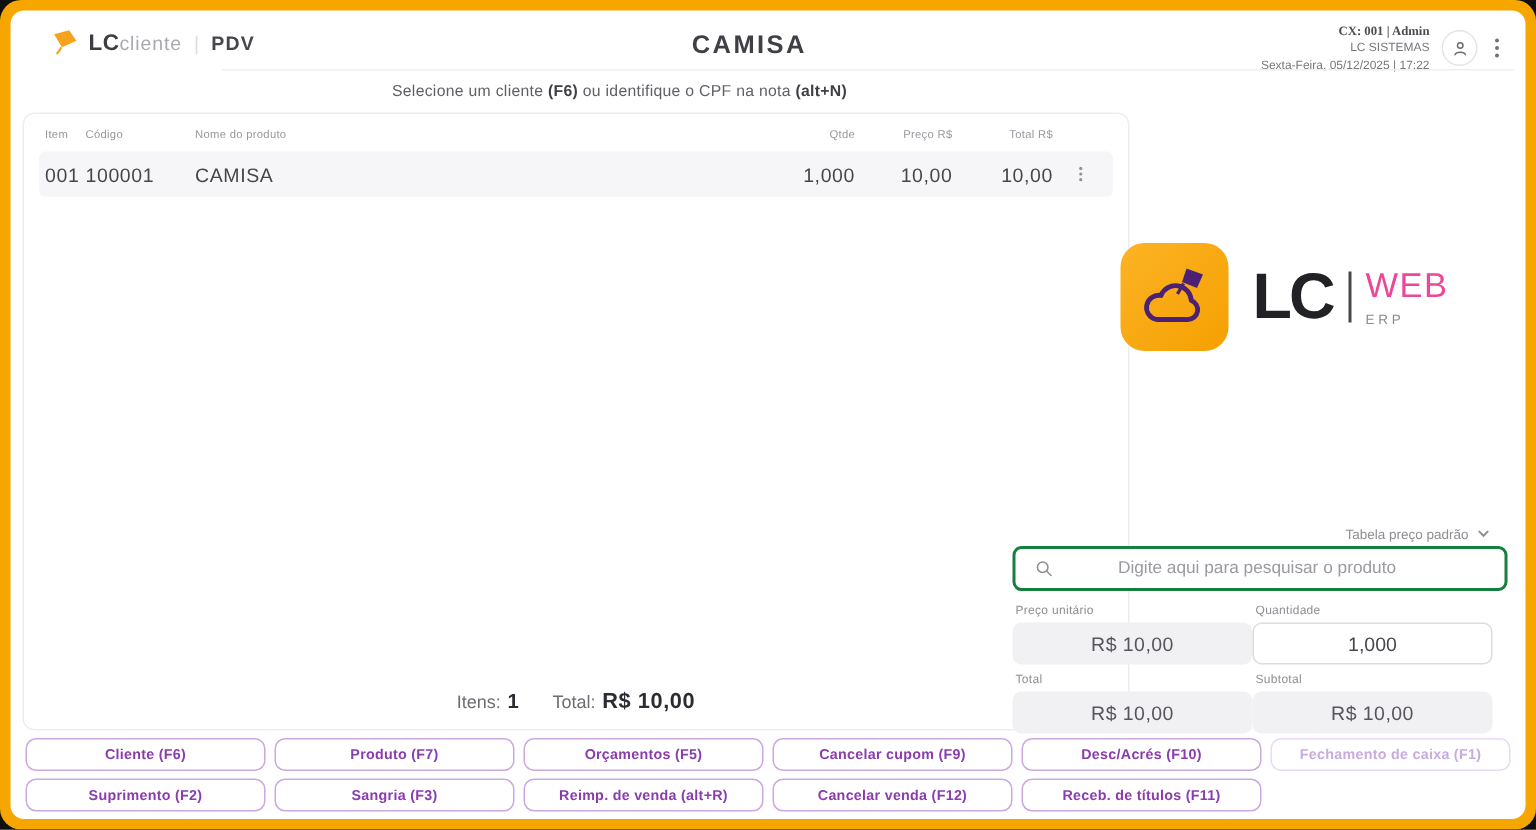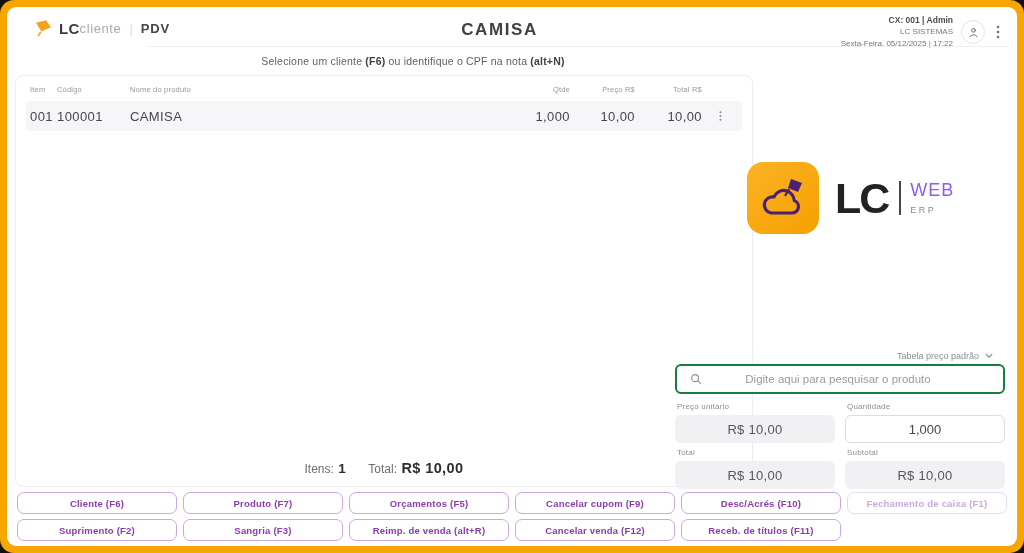--- a/index.html
+++ b/index.html
@@ -13,21 +13,21 @@
   .brand { position:absolute; left:26px; top:11px; display:flex; align-items:center; }
   .brand-lc { font-size:15px; font-weight:bold; color:#3c3c42; letter-spacing:.3px; }
   .brand-sistemas { font-size:13px; color:#a9a9af; letter-spacing:.6px; }
   .brand-sep { color:#dcdce0; margin:0 8px; font-size:13px; }
   .brand-pdv { font-size:13px; font-weight:bold; color:#46464c; letter-spacing:.8px; }
 
   .page-title { position:absolute; top:13px; left:0; width:985px; text-align:center;
                 font-size:17px; font-weight:bold; letter-spacing:1.6px; color:#3f3f46; }
 
   .session { position:absolute; right:64px; top:7px; text-align:right; line-height:1.45; }
-  .session .l1 { font-size:8.5px; font-weight:bold; color:#4c4c52; }
+  .session .l1 { font-size:8.5px; font-weight:bold; color:#4c4c52;font-family:Liberation Serif, serif; }
   .session .l2, .session .l3 { font-size:8px; color:#77777d;margin-left:29px; }
 
   .user-btn { position:absolute; right:32px; top:13px; width:24px; height:24px; border:1px solid #e4e4e8;
               border-radius:50%; display:flex; align-items:center; justify-content:center; cursor:pointer; background:#fff; }
   .kebab-btn { position:absolute; right:13px; top:18px; width:12px; height:14px; display:flex;
                align-items:center; justify-content:center; cursor:pointer; background:none; border:none; }
 
   .header-divider { position:absolute; top:39px; left:141px; right:8px; height:1px; background:#efeff2; }
 
   .subtitle { position:absolute; top:48px; left:0; width:812px; text-align:center;
@@ -50,35 +50,35 @@
   .tbl-foot .val1 { font-size:13.5px; font-weight:bold; color:#2c2c32; margin-right:18px; }
   .tbl-foot .val2 { font-size:14.5px; font-weight:bold; color:#2c2c32; letter-spacing:.4px; }
 
   
   .weblogo { position:absolute; left:740px; top:155px; display:flex; align-items:center; }
   .tile { width:72px; height:72px; border-radius:16px; background:linear-gradient(135deg,#fcb325,#f5a000);
           display:flex; align-items:center; justify-content:center; }
   .lc-big { font-size:43px; font-weight:bold; color:#222226; letter-spacing:-2px; margin-left:16px; }
   .vline { width:2px; height:34px; background:#46464c; margin:0 9px 0 11px; }
   .web-col { display:flex; flex-direction:column; }
-  .web { font-size:18px; color:#8b5cf6; letter-spacing:1px; line-height:1; }
+  .web { font-size:23px; color:#ec4899; letter-spacing:1px; line-height:1; }
   .erp { font-size:9px; color:#8a8a90; letter-spacing:2.5px; margin-top:6px; }
 
   .price-table-dd { position:absolute; right:24px; top:344px; font-size:9px; color:#8e8e93;
                     display:flex; align-items:center; gap:6px; background:none; border:none; cursor:pointer;margin-left:41px; }
 
   .search { position:absolute; left:668px; top:357px; width:330px; height:30px;
             border:2px solid #15803d; border-radius:6px; display:flex; align-items:center;
             padding-left:12px; background:#fff; }
   .search input { flex:1; border:none; outline:none; background:transparent; text-align:center;
                   font-size:11.5px; color:#55555b; padding-right:30px; font-family:"Liberation Sans",sans-serif; }
   .search input::placeholder { color:#9a9aa0; }
 
   .fields { position:absolute; left:668px; top:390px; width:330px;
-            display:grid; grid-template-columns:160px 160px; column-gap:10px; }
+            display:grid; grid-template-columns:160px 160px; column-gap:0; }
   .field label { display:block; font-size:8px; color:#8e8e93; margin:5px 0 4px 2px; letter-spacing:.2px; }
   .vbox { height:28px; border-radius:6px; display:flex; align-items:center; justify-content:center;
           font-size:13px; color:#55555b; letter-spacing:.3px; }
   .vbox.ro { background:#f1f1f4; }
   .vbox.ed { background:#fff; border:1px solid #dcdce0; }
   .vbox input { width:100%; height:100%; border:none; outline:none; background:transparent; text-align:center;
                 font-size:13px; color:#46464c; font-family:"Liberation Sans",sans-serif; }
 
   
   .actions { position:absolute; left:10px; right:10px; bottom:5px;

